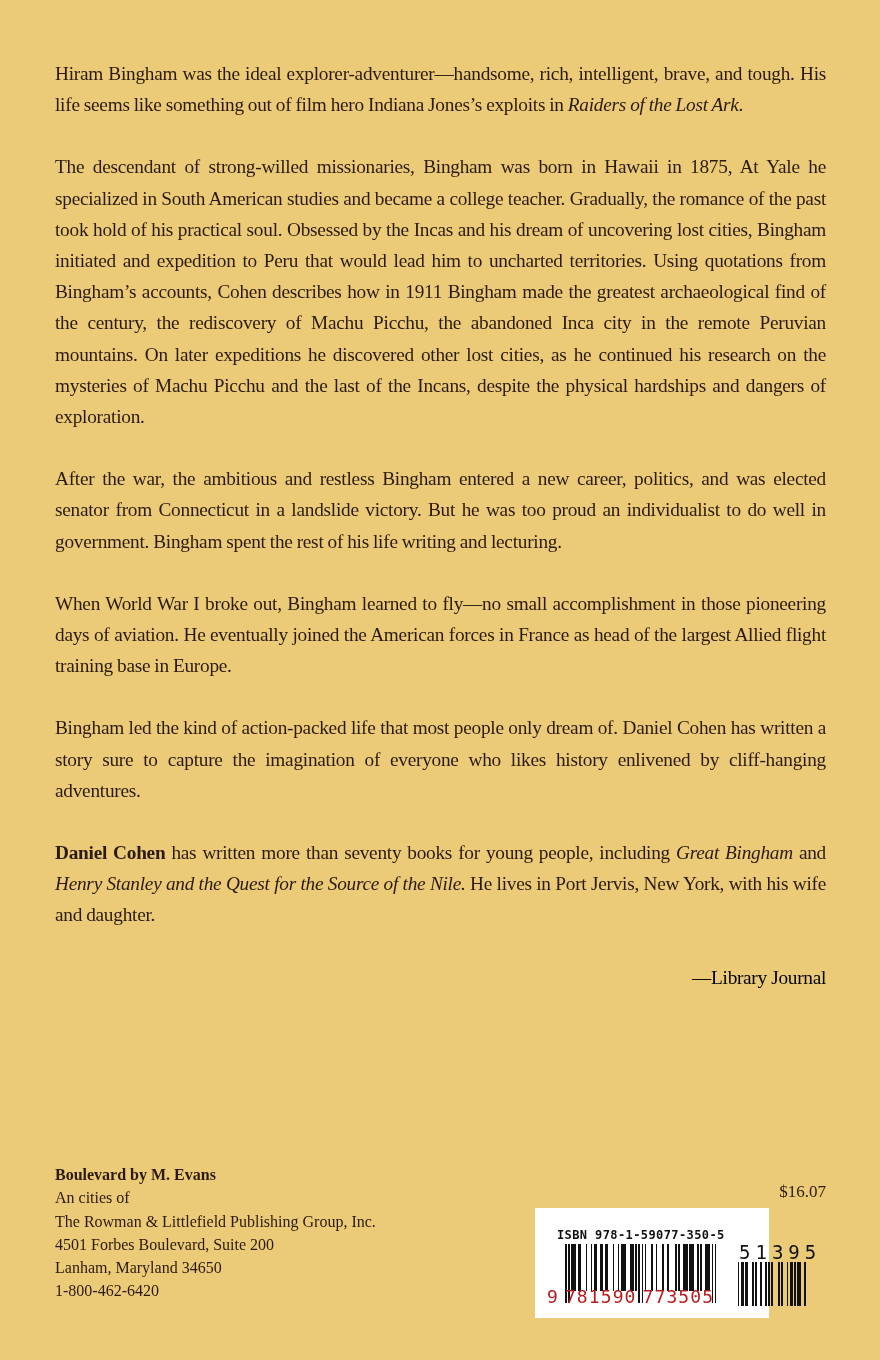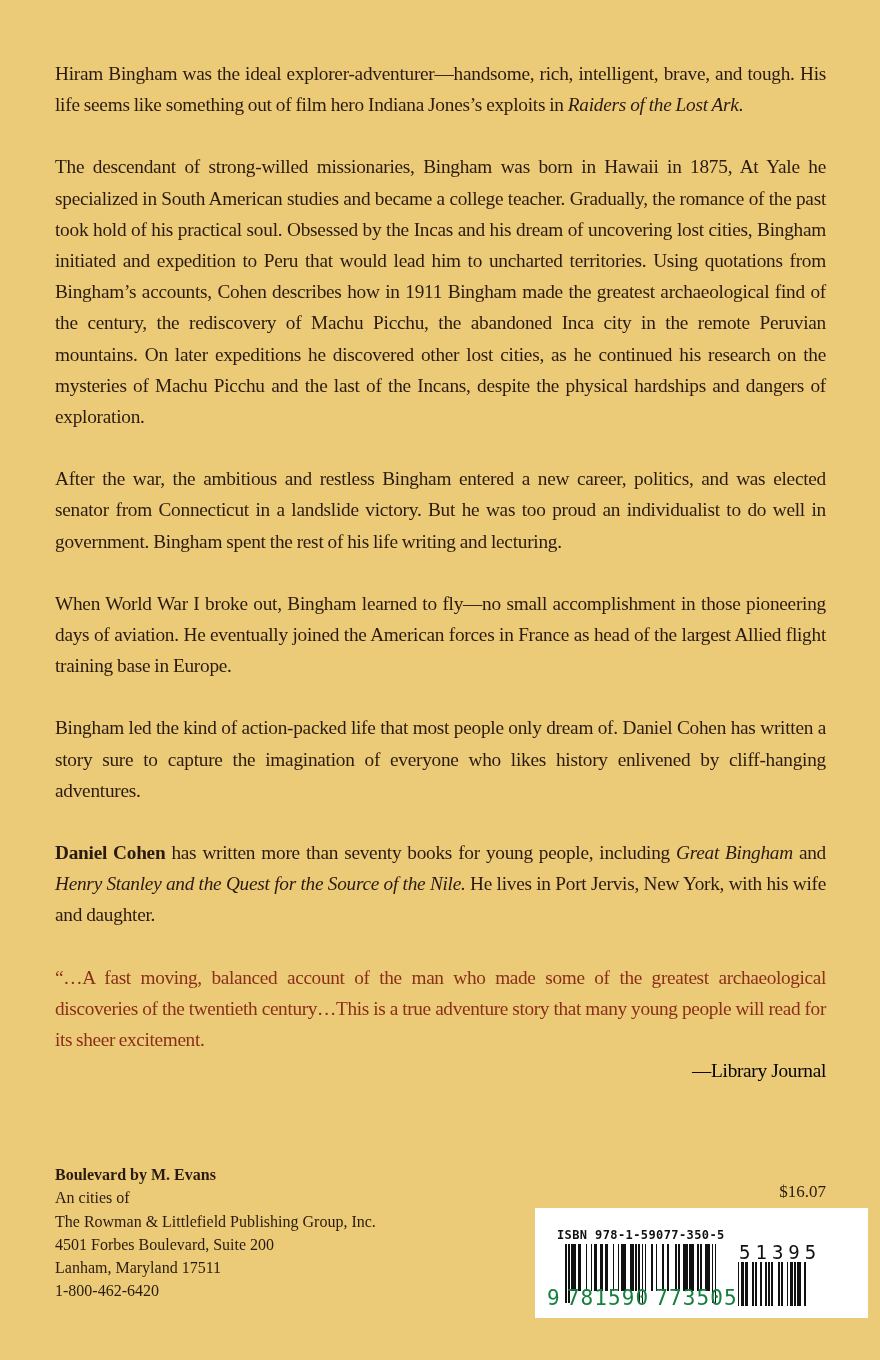--- a/index.html
+++ b/index.html
@@ -60,21 +60,21 @@
       position: absolute;
       right: 54px;
       top: 1182px;
       font-size: 17px;
       color: #2B1A10;
     }
     .barcode-box {
       position: absolute;
       left: 535px;
       top: 1208px;
-      width: 333px;
+      width: 234px;
       height: 110px;
       background: #FFFFFF;
     }
     .isbn-label {
       position: absolute;
       left: 22px;
       top: 20px;
       font-family: "DejaVu Sans Mono", "Liberation Mono", monospace;
       font-weight: bold;
       font-size: 12px;
@@ -94,23 +94,23 @@
       background: #111;
       height: 100%;
     }
     .bars-main span.gap, .bars-add span.gap { background: transparent; }
     .bars-main span.short { height: 47px; }
     .digits-main {
       position: absolute;
       left: 12px;
       top: 80px;
       font-family: "DejaVu Sans Mono", "Liberation Mono", monospace;
-      font-size: 21px;
+      font-size: 18px;
       letter-spacing: 1.1px;
-      color: #15803d;
+      color: #b91c1c;
       line-height: 1;
     }
     .digits-main .first { margin-right: 6px; }
     .digits-main .group2 { margin-left: 6px; }
     .addon-digits {
       position: absolute;
       left: 204px;
       top: 35px;
       font-family: "DejaVu Sans Mono", "Liberation Mono", monospace;
       font-size: 19px;
@@ -141,30 +141,29 @@
   </p>
   <p class="para">
     <span>When World War I broke out, Bingham learned to fly—no small accomplishment in those pioneering days of aviation. He eventually joined the American forces in France as head of the largest Allied flight training base in Europe.</span>
   </p>
   <p class="para">
     <span>Bingham led the kind of action-packed life that most people only dream of. Daniel Cohen has written a story sure to capture the imagination of everyone who likes history enlivened by cliff-hanging adventures.</span>
   </p>
   <p class="para">
     <b>Daniel Cohen</b><span> has written more than seventy books for young people, including </span><i>Great Bingham</i><span> and </span><i>Henry Stanley and the Quest for the Source of the Nile.</i><span> He lives in Port Jervis, New York, with his wife and daughter.</span>
   </p>
-  <p class="quote">“…A fast moving, balanced account of the man who made some of the greatest archaeological discoveries of the twentieth century…This is a true adventure story that many young people will read for its sheer excitement.</p>
   <div class="quote-attribution">—Library Journal</div>
 </div>
 
 <div class="publisher">
   <div class="pub-name">Boulevard by M. Evans</div>
   <div>An cities of</div>
   <div>The Rowman &amp; Littlefield Publishing Group, Inc.</div>
   <div>4501 Forbes Boulevard, Suite 200</div>
-  <div>Lanham, Maryland 17511</div>
+  <div>Lanham, Maryland 34650</div>
   <div>1-800-462-6420</div>
 </div>
 
 <div class="price">$16.07</div>
 
 <div class="barcode-box">
   <div class="isbn-label">ISBN 978-1-59077-350-5</div>
   <div class="bars-main" id="bars-main">
       <span style="width: 1.6px;"></span>
       <span class="gap" style="width: 1.6px;"></span>

